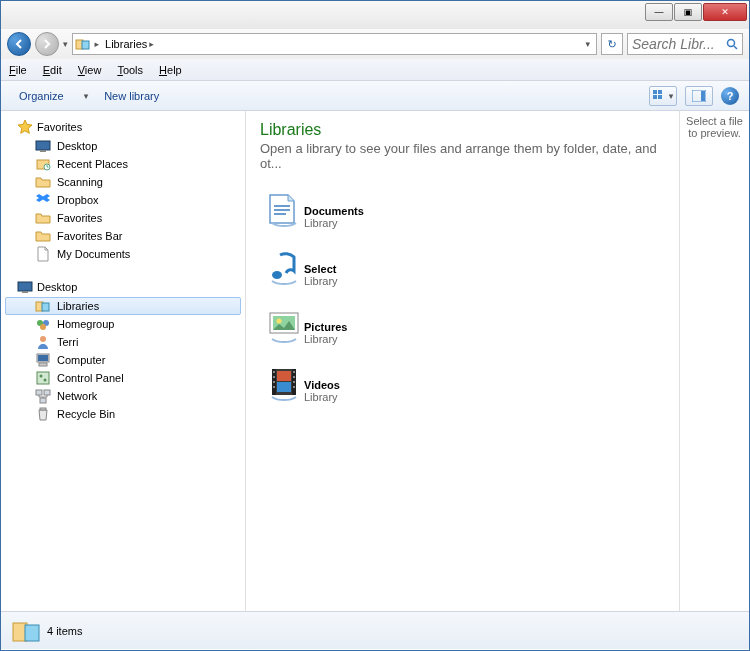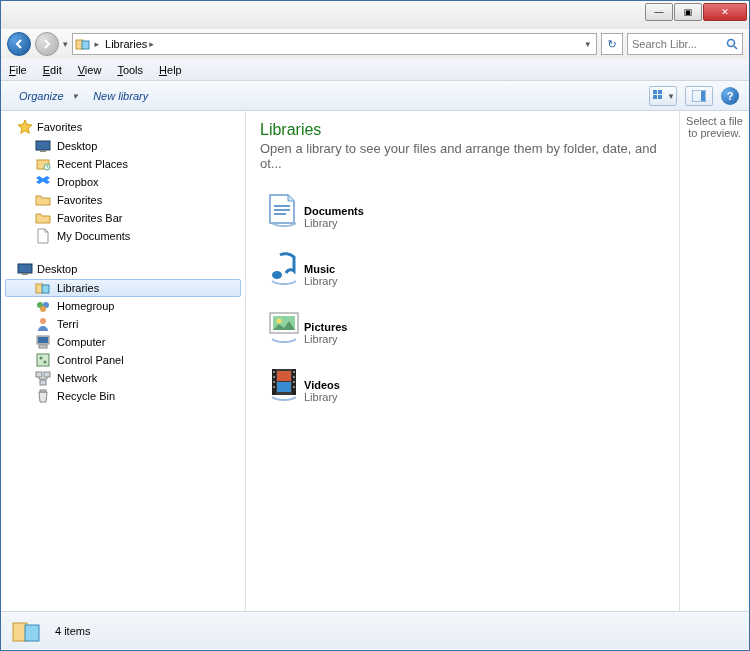--- a/index.html
+++ b/index.html
@@ -10,46 +10,46 @@
 .navbar { height: 30px; display: flex; align-items: center; padding: 2px 6px; background: linear-gradient(#fafafa,#eee); gap: 4px; }
 .navcircle { width: 24px; height: 24px; border-radius: 50%; display: flex; align-items: center; justify-content: center; font-size: 12px; color: #fff; }
 .navback { background: radial-gradient(circle at 30% 30%, #5aa0e0, #1a5a9c); border: 1px solid #1a5a9c; }
 .navfwd { background: radial-gradient(circle at 30% 30%, #e0e0e0, #b0b0b0); border: 1px solid #999; }
 .addrbox { flex: 1; height: 22px; border: 1px solid #aaa; background: #fff; display: flex; align-items: center; padding: 0 2px; gap: 4px; }
 .crumb { display: flex; align-items: center; gap: 2px; padding: 0 2px; }
 .chev { color: #555; font-size: 9px; }
 .addrend { margin-left: auto; display: flex; align-items: center; gap: 4px; padding-right: 4px; }
 .refreshbox { width: 22px; height: 22px; border: 1px solid #aaa; background: #fff; display: flex; align-items: center; justify-content: center; color: #1a5aa0; font-size: 11px; }
 .searchbox { width: 116px; height: 22px; border: 1px solid #aaa; background: #fff; display: flex; align-items: center; padding: 0 4px; }
-.searchbox input { border: none; outline: none; flex: 1; font-size: 11px; color: #888; width: 80px; }
+.searchbox input { border: none; outline: none; flex: 1; font-size: 14px; font-style: italic; color: #888; width: 80px; }
 .searchbox .mag { color: #1a5aa0; }
 .menubar { height: 22px; background: linear-gradient(#f4f6fb,#e9edf5); display: flex; align-items: center; padding: 0 0; border-bottom: 1px solid #d0d5e0; }
 .menuitem { padding: 2px 8px; }
 .menuitem u { text-decoration: underline; }
 .toolbar { height: 30px; background: linear-gradient(#f7fafd,#e6eef8); display: flex; align-items: center; padding: 0 10px; border-bottom: 1px solid #d0d5e0; }
-.toolbtn { padding: 3px 8px; color: #15428b; display: flex; align-items: center; gap: 9px; font-style: italic; }
+.toolbtn { padding: 3px 8px; color: #15428b; display: flex; align-items: center; gap: 20px; }
 .tool-right { margin-left: auto; display: flex; align-items: center; gap: 8px; }
 .viewbtn { width: 28px; height: 20px; border: 1px solid #a8bed8; background: linear-gradient(#fafcff,#e4ecf6); display: flex; align-items: center; justify-content: center; border-radius: 2px; }
 .helpbtn { width: 18px; height: 18px; border-radius: 50%; background: radial-gradient(circle at 30% 30%, #6bb0f0, #1a5aa0); color: #fff; display: flex; align-items: center; justify-content: center; font-weight: bold; font-size: 11px; }
 .body3col { display: flex; height: 500px; }
 .navpane { width: 245px; border-right: 1px solid #e0e0e0; padding: 6px 0; overflow-y: auto; }
 .navgroup { margin-bottom: 14px; }
 .navhead { display: flex; align-items: center; gap: 4px; padding: 2px 6px 2px 16px; font-size: 11px; }
 .navrow { display: flex; align-items: center; gap: 6px; padding: 2px 6px 2px 34px; font-size: 11px; height: 18px; }
 .navrow.selected { background: linear-gradient(#eaf3fd,#d7e8fb); border: 1px solid #9ec4ef; border-radius: 2px; margin: 0 4px; padding-left: 29px; }
 .ico { width: 16px; height: 16px; display: inline-flex; align-items: center; justify-content: center; flex-shrink: 0; }
 .mainpane { flex: 1; padding: 10px 14px; }
 .mainhead { color: #1a7a1a; font-size: 16px; font-weight: normal; margin-bottom: 2px; }
 .mainsub { color: #666; font-size: 13px; margin-bottom: 12px; }
 .libitem { display: flex; align-items: flex-end; padding: 6px 4px; margin-bottom: 6px; }
 .libicon { width: 40px; height: 40px; display: flex; align-items: center; justify-content: center; }
 .libtext b { font-size: 11px; color: #000; }
 .libtext span { font-size: 11px; color: #666; }
 .previewpane { width: 70px; border-left: 1px solid #e0e0e0; display: flex; align-items: flex-start; justify-content: center; text-align: center; color: #666; font-size: 11px; padding: 4px; }
-.statusbar { height: 38px; border-top: 1px solid #d0d5e0; background: linear-gradient(#f4f8fc,#e8eef6); display: flex; align-items: center; padding: 4px 10px; gap: 12px; }
+.statusbar { height: 38px; border-top: 1px solid #d0d5e0; background: linear-gradient(#f4f8fc,#e8eef6); display: flex; align-items: center; padding: 4px 10px; gap: 4px; }
 .statusicon { width: 32px; height: 32px; }
 
 svg { display: block; }
 </style>
 </head>
 <body>
 
 <div class="titlebar">
   <div class="winbtn">—</div>
   <div class="winbtn">▣</div>
@@ -157,20 +157,28 @@
               <rect x="2" y="4" width="12" height="9" fill="#f7d58a" stroke="#c79a3a"></rect>
               <circle cx="12" cy="11" r="3" fill="#fff" stroke="#5a8"></circle>
               <path d="M12 9v2h1.5" stroke="#5a8" fill="none"></path>
             </svg>
           </span>
           <span>Recent Places</span>
         </div>
       <div class="navrow">
           <span class="ico">
             <svg width="16" height="16" viewBox="0 0 16 16">
+              <path d="M1 4h5l1 2h8v7H1z" fill="#f7d58a" stroke="#c79a3a"></path>
+            </svg>
+          </span>
+          <span>Scanning</span>
+        </div>
+      <div class="navrow">
+          <span class="ico">
+            <svg width="16" height="16" viewBox="0 0 16 16">
               <path d="M4 2L1 4l3 2-3 2 3 2 4-2.5L12 10l3-2-3-2 3-2-3-2-4 2.5z" fill="#2d8cff"></path>
             </svg>
           </span>
           <span>Dropbox</span>
         </div>
       <div class="navrow">
           <span class="ico">
             <svg width="16" height="16" viewBox="0 0 16 16">
               <path d="M1 4h5l1 2h8v7H1z" fill="#f7d58a" stroke="#c79a3a"></path>
             </svg>
@@ -296,21 +304,21 @@
     </div>
 
     <div class="libitem">
       <div class="libicon">
         <svg width="40" height="40" viewBox="0 0 40 40">
             <path d="M16 8c4-2 10-2 14 2v14c-2-2-6-2-8 2" fill="none" stroke="#2a7cc0" stroke-width="3"></path>
             <ellipse cx="13" cy="28" rx="5" ry="4" fill="#2a7cc0"></ellipse>
             <path d="M8 34c6 4 18 4 24 0" stroke="#9abce0" stroke-width="2" fill="none"></path>
           </svg>
       </div>
-      <div class="libtext"><b>Music</b><br><span>Library</span></div>
+      <div class="libtext"><b>Select</b><br><span>Library</span></div>
     </div>
 
     <div class="libitem">
       <div class="libicon">
         <svg width="40" height="40" viewBox="0 0 40 40">
             <rect x="6" y="8" width="28" height="20" fill="#fff" stroke="#888"></rect>
             <rect x="9" y="11" width="22" height="14" fill="#8fd3a0"></rect>
             <circle cx="15" cy="16" r="2.5" fill="#f7e068"></circle>
             <path d="M9 25l6-6 5 4 5-7 6 9z" fill="#5a9c6a"></path>
             <path d="M8 34c6 4 18 4 24 0" stroke="#9abce0" stroke-width="2" fill="none"></path>

